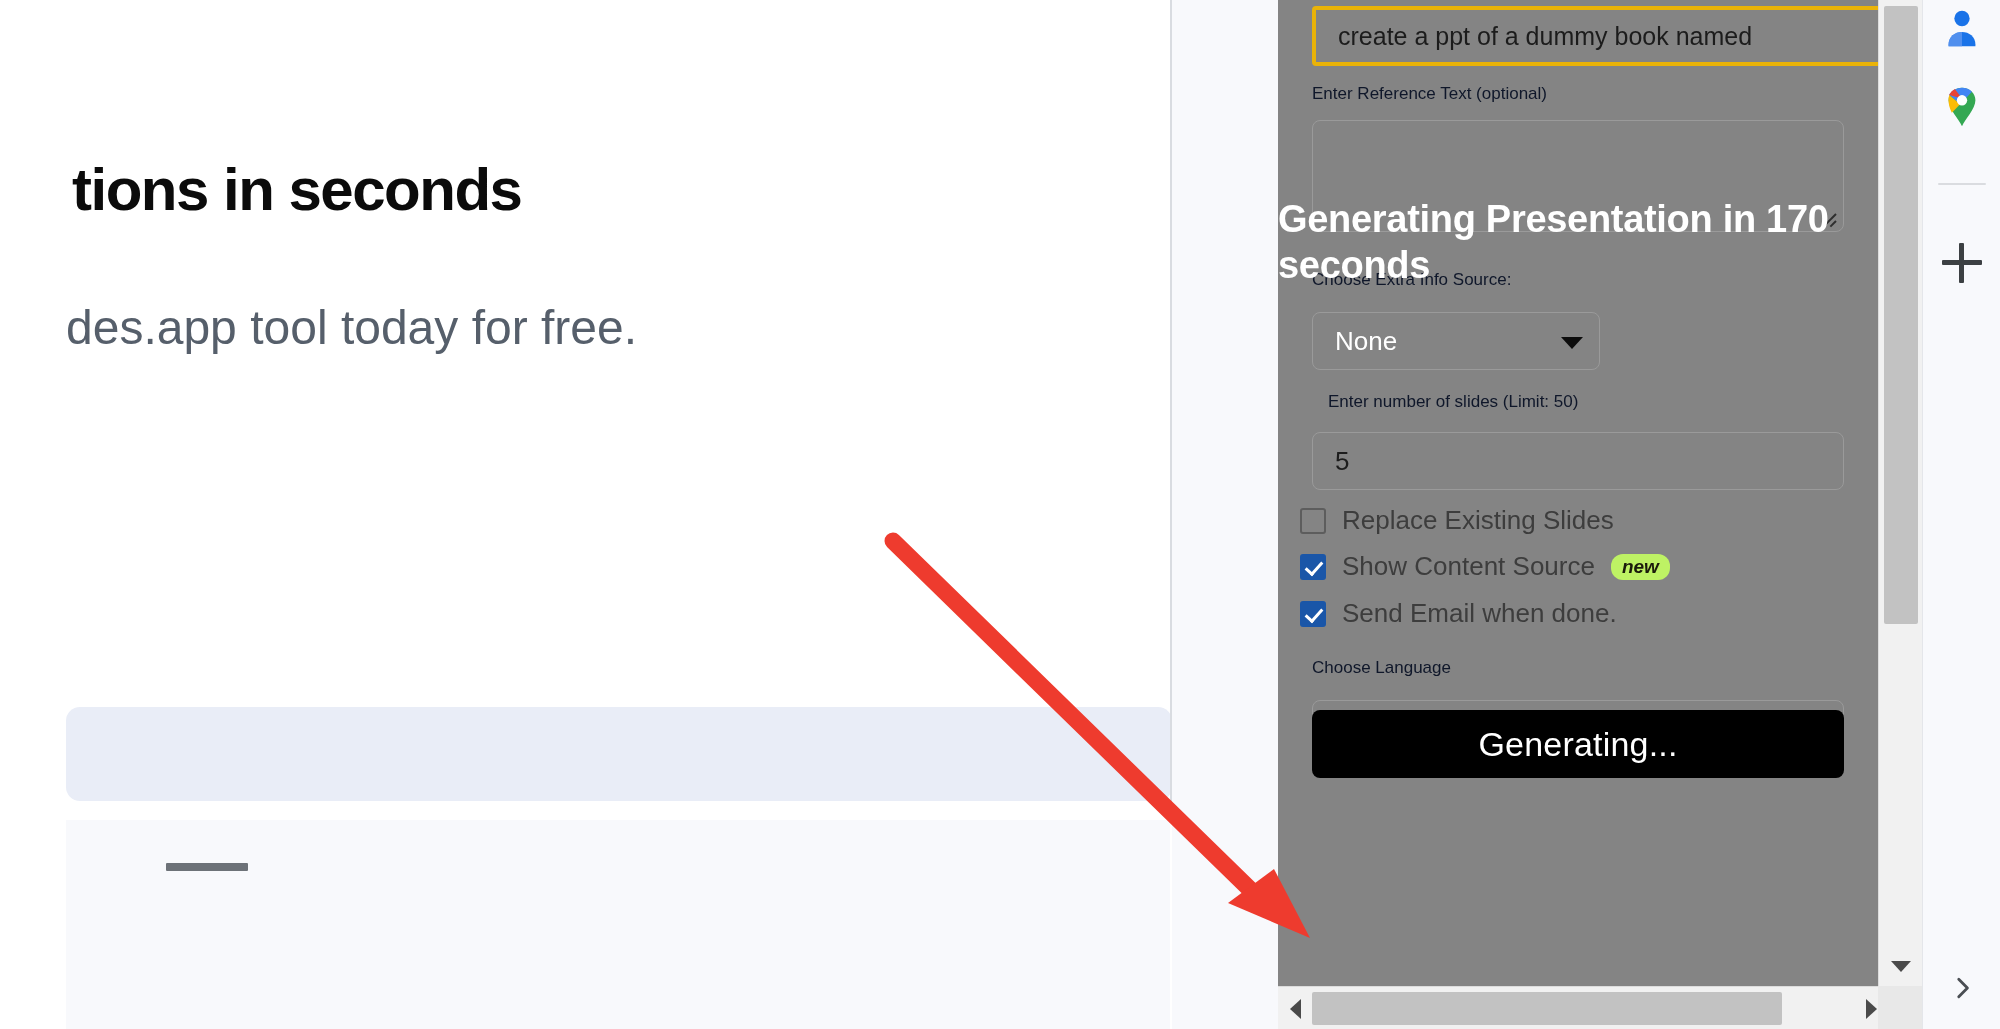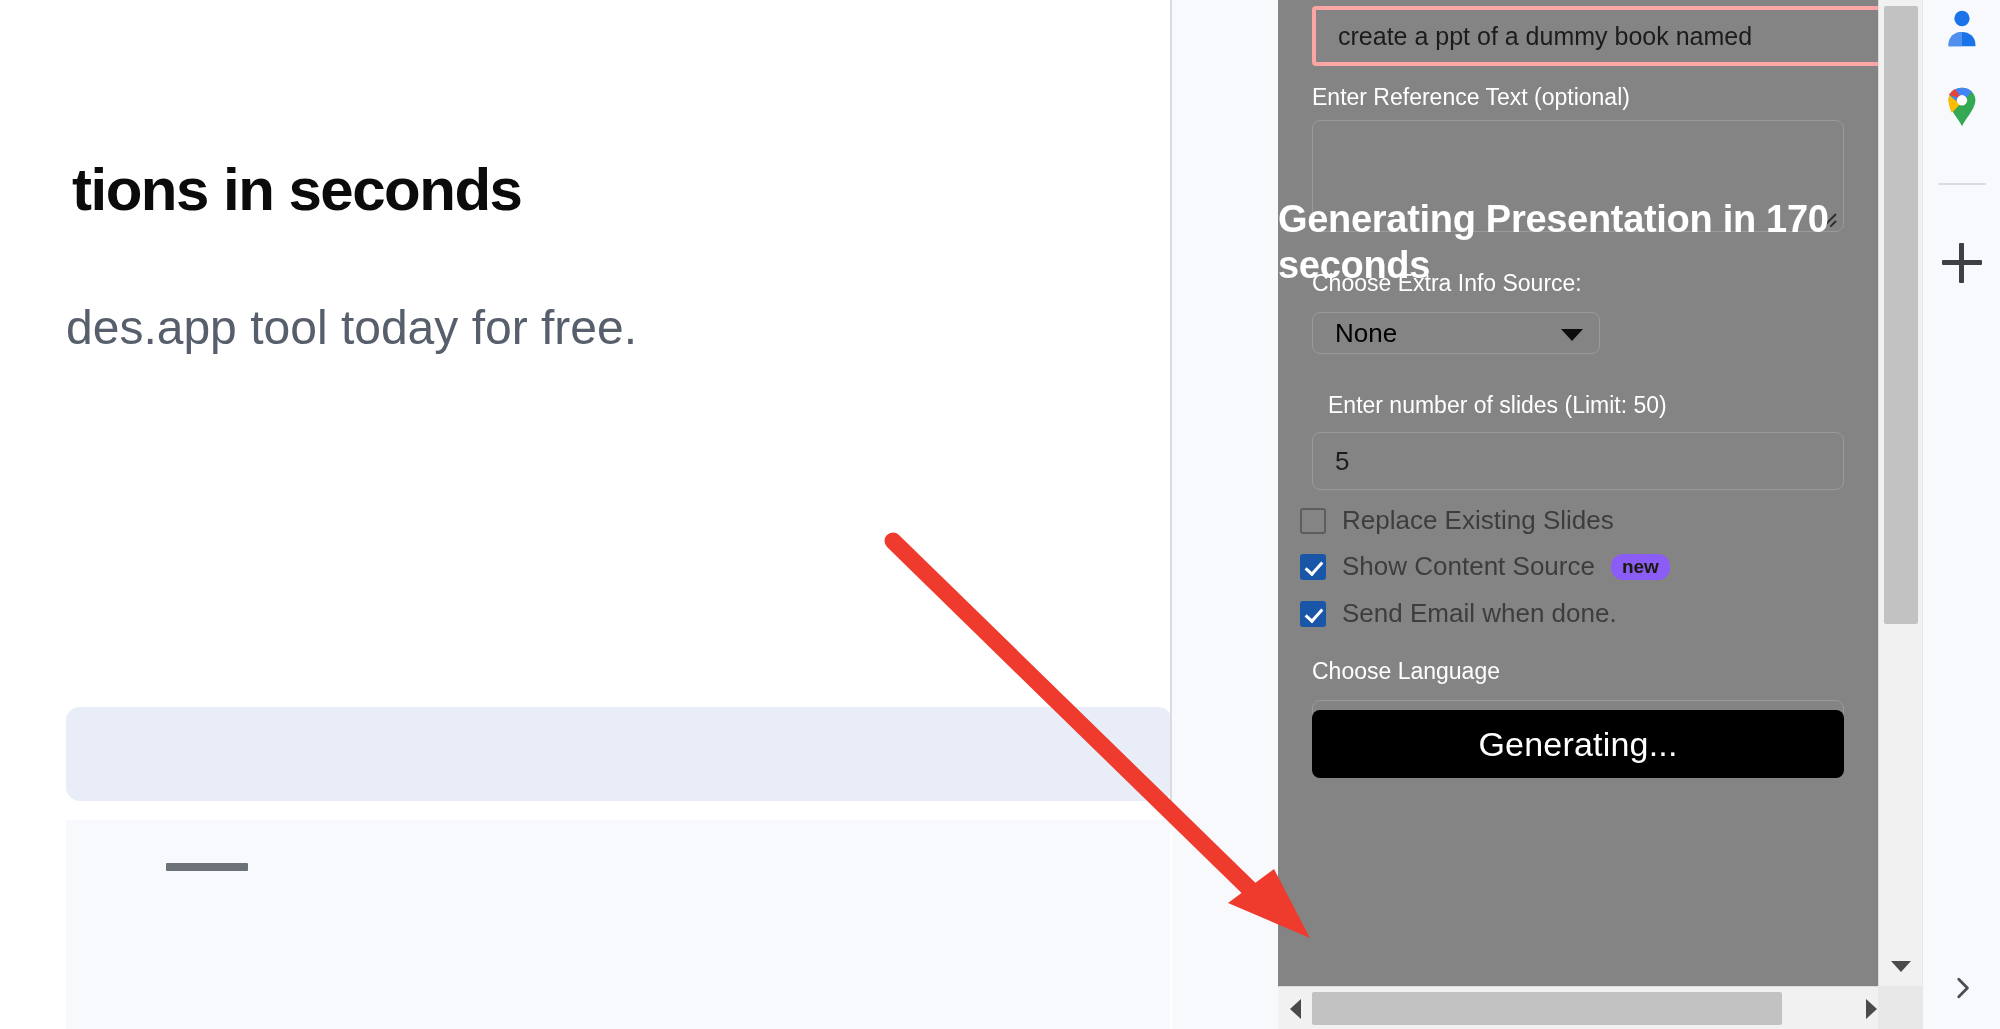--- a/index.html
+++ b/index.html
@@ -77,29 +77,29 @@
     background: #848484;
     overflow: hidden;
   }
   .form {
     position: absolute; left: 0; top: 0;
     width: 578px; height: 986px;
     padding: 0;
   }
   .field-label {
     position: absolute;
-    font-size: 23px;
-    color: #ffffff;
+    font-size: 17px;
+    color: #0f172a;
     white-space: nowrap;
   }
   .prompt-input {
     position: absolute;
     left: 34px; top: 6px;
     width: 614px; height: 60px;
-    border: 4px solid #fca5a5;
+    border: 4px solid #eab308;
     border-radius: 4px;
     background: transparent;
     display: flex; align-items: center;
     padding-left: 22px;
     font-size: 25px;
     color: #1c1c1c;
     overflow: hidden;
     white-space: nowrap;
   }
   .ref-textarea {
@@ -122,28 +122,28 @@
     background: #2e2e2e;
     transform: rotate(-45deg);
     transform-origin: right center;
   }
   .resize-grip i:nth-child(1) { bottom: 12px; width: 15px; }
   .resize-grip i:nth-child(2) { bottom: 5px;  width: 8px; }
 
   .select-box {
     position: absolute;
     left: 34px; top: 312px;
-    width: 288px; height: 42px;
+    width: 288px; height: 58px;
     border: 1px solid #9a9a9a;
     border-radius: 8px;
     background: transparent;
     display: flex; align-items: center;
     padding: 0 14px 0 22px;
     font-size: 26px;
-    color: #000000;
+    color: #ffffff;
   }
   .select-caret {
     position: absolute;
     right: 16px; top: 50%;
     margin-top: -4px;
     width: 0; height: 0;
     border-left: 11px solid transparent;
     border-right: 11px solid transparent;
     border-top: 12px solid #0d0d0d;
   }
@@ -183,27 +183,28 @@
   .cb.checked::after {
     content: "";
     position: absolute;
     left: 7px; top: 2px;
     width: 7px; height: 14px;
     border: solid #ffffff;
     border-width: 0 3px 3px 0;
     transform: rotate(42deg);
   }
   .new-badge {
-    background: #8b5cf6;
+    background: #bef264;
     color: #1b1b0c;
     font-size: 19px;
     font-weight: 700;
     border-radius: 12px;
     padding: 3px 11px 4px;
     line-height: 1;
+    font-style: italic;
   }
   .lang-select {
     position: absolute;
     left: 34px; top: 700px;
     width: 532px; height: 64px;
     border: 1px solid #9a9a9a;
     border-radius: 8px;
     background: transparent;
   }
   .generate-btn {

